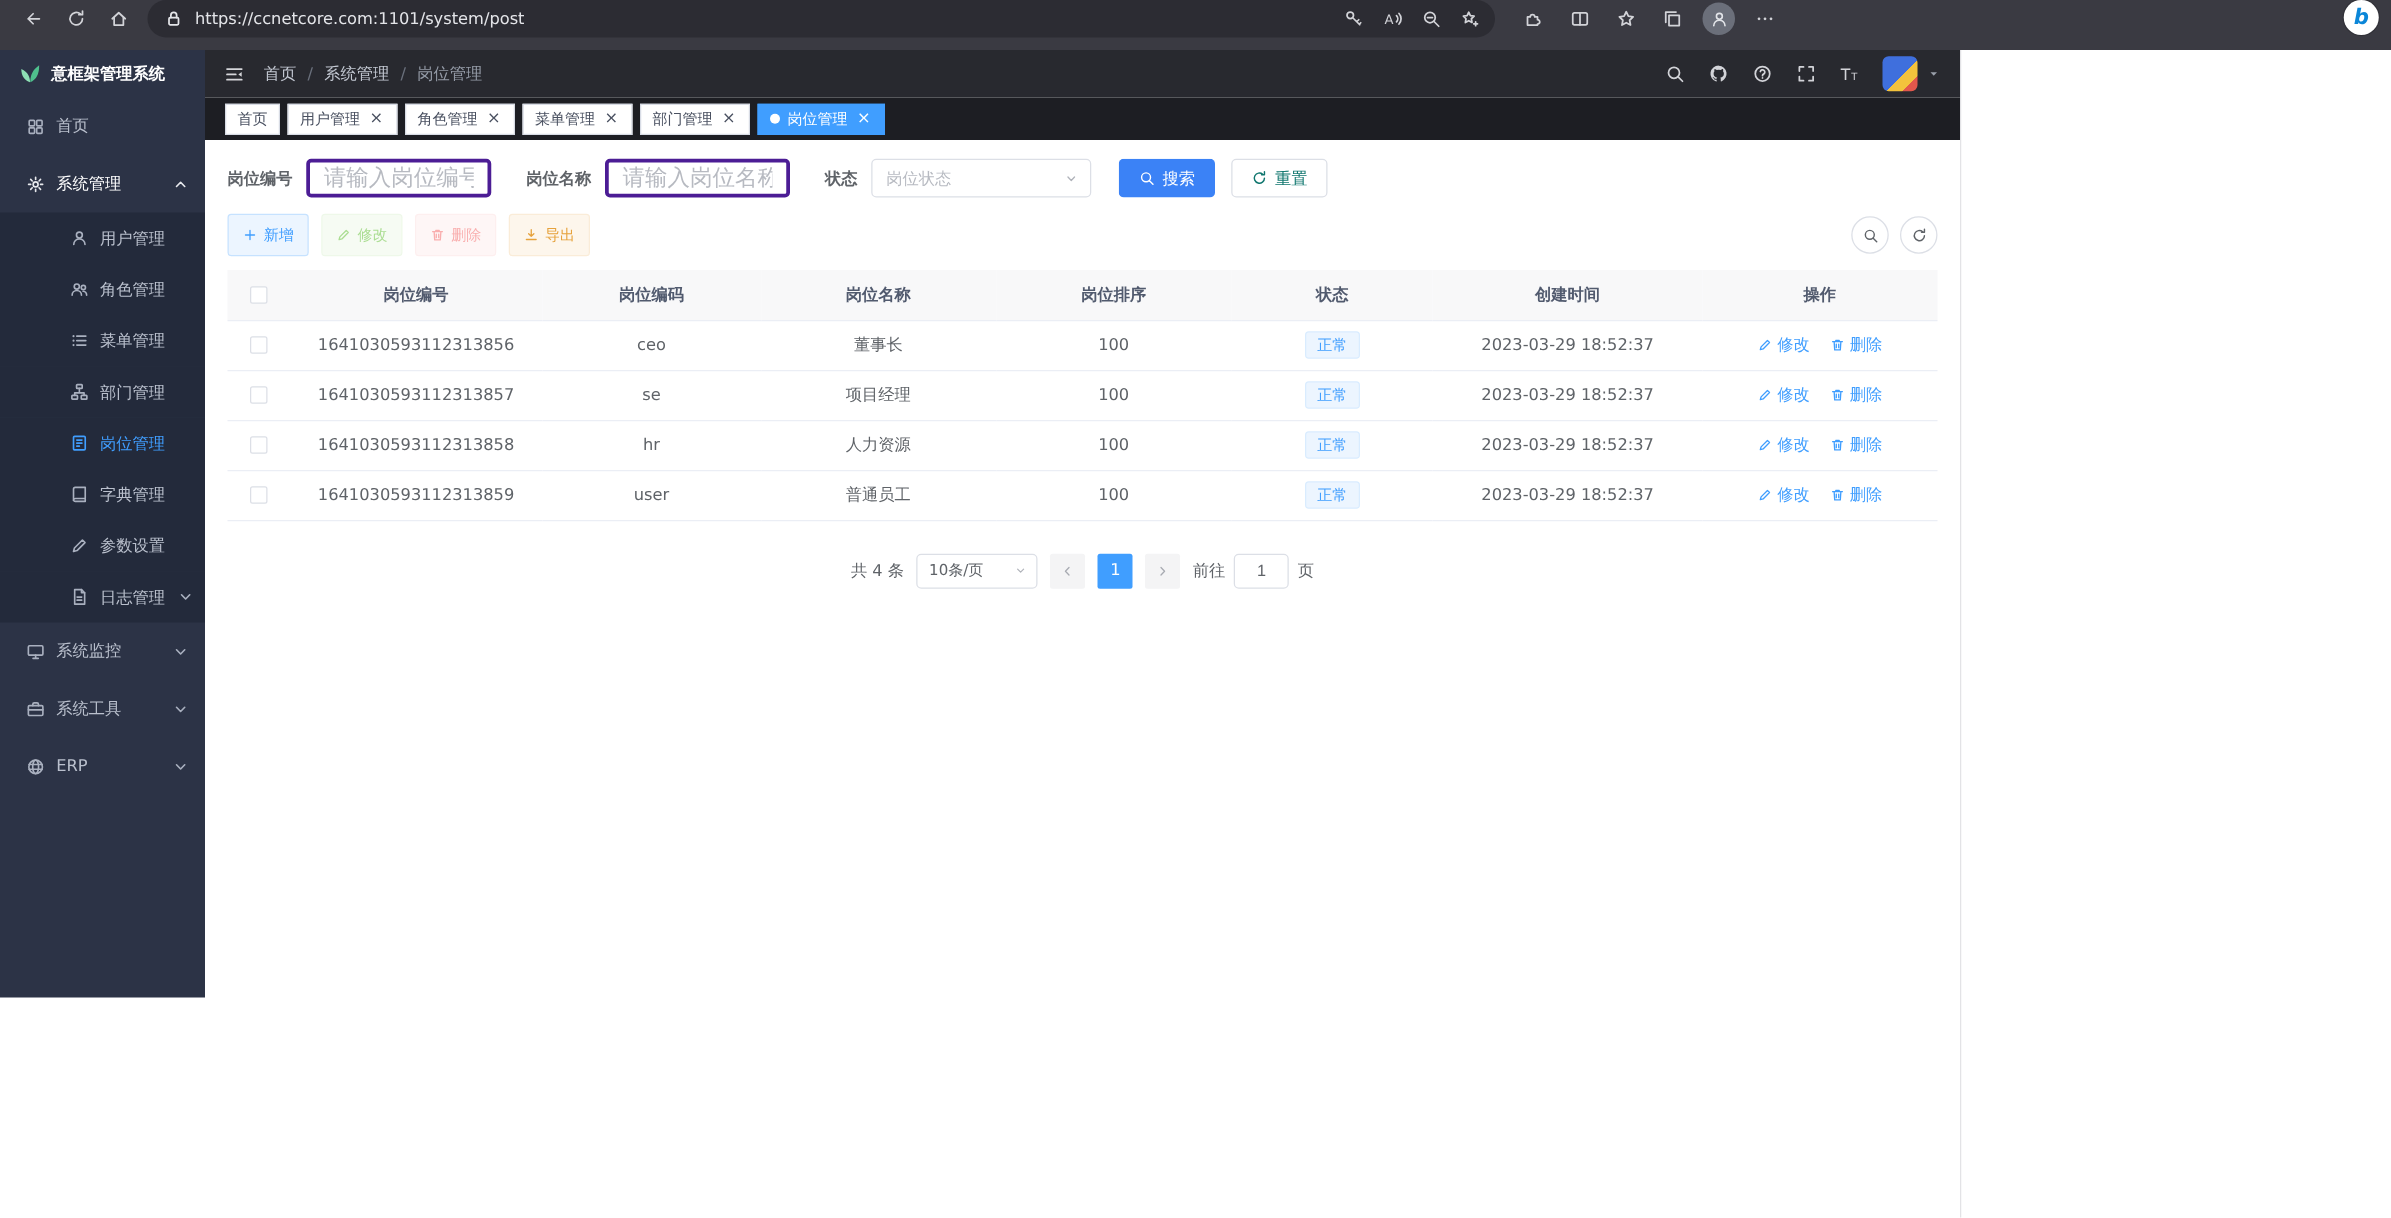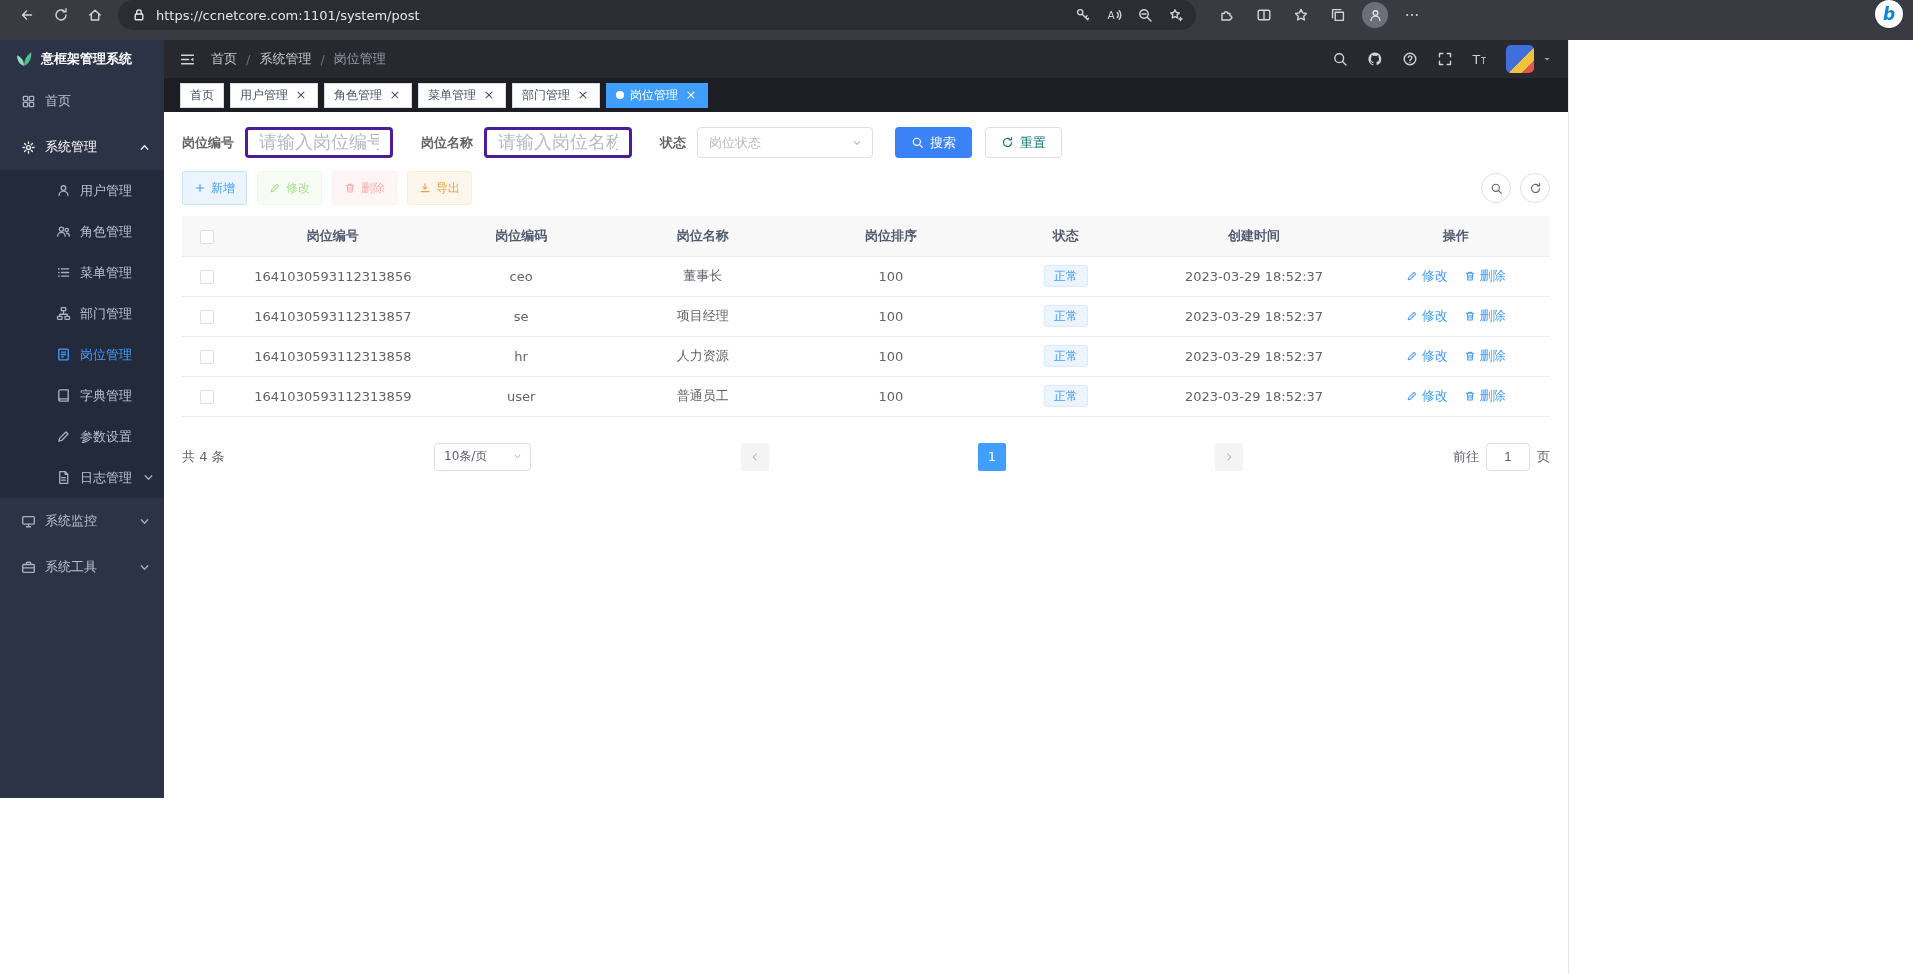--- a/index.html
+++ b/index.html
@@ -115,21 +115,21 @@
   .data-table td{height:40px;text-align:center;border-bottom:1px solid #ebeef5;padding:0 4px;
     white-space:nowrap;overflow:hidden;text-overflow:ellipsis}
   .checkbox{display:inline-block;width:14px;height:14px;border:1px solid #dcdfe6;border-radius:2px;
     background:#fff;vertical-align:middle;cursor:pointer}
   .status-tag{display:inline-block;height:22px;line-height:20px;padding:0 9px;background:#ecf5ff;
     border:1px solid #d9ecff;color:#409eff;border-radius:3px;font-size:12px}
   .op-link{display:inline-flex;align-items:center;gap:4px;color:#409eff;margin:0 8px;
     cursor:pointer;font-size:13px}
   .op-link .icon svg{width:12px;height:12px}
 
-  .pagination{display:flex;align-items:center;justify-content:space-between;gap:10px;margin-top:26px;
+  .pagination{display:flex;align-items:center;justify-content:center;gap:10px;margin-top:26px;
     font-size:13px;color:#5f6368}
   .pg-size{width:97px;height:28px;border:1px solid #dcdfe6;border-radius:4px;background:#fff;
     display:flex;align-items:center;justify-content:space-between;padding:0 7px 0 9px;
     font-size:12px;color:#5f6368;cursor:pointer}
   .pg-size .icon{color:#b0b3ba}
   .pg-size .icon svg{width:11px;height:11px}
   .pg-btn{min-width:28px;height:28px;border-radius:2px;background:#f4f4f5;color:#a8abb2;
     display:flex;align-items:center;justify-content:center;cursor:pointer}
   .pg-btn svg{width:12px;height:12px}
   .pg-page{min-width:28px;height:28px;border-radius:2px;background:#409eff;color:#fff;
@@ -395,20 +395,35 @@
           </span>
         </div>
         <div class="menu-item">
           <span class="icon">
             <svg viewBox="0 0 16 16" fill="none" stroke="currentColor" stroke-width="1.4" stroke-linecap="round" stroke-linejoin="round">
               <rect x="1.8" y="4.8" width="12.4" height="8.4" rx="1"></rect>
               <path d="M5.6 4.8V3.6a1.2 1.2 0 0 1 1.2-1.2h2.4a1.2 1.2 0 0 1 1.2 1.2v1.2M1.8 8.4h12.4"></path>
             </svg>
           </span>
           <span class="mi-label">系统工具</span>
+          <span class="mi-arrow icon">
+            <svg viewBox="0 0 16 16" fill="none" stroke="currentColor" stroke-width="1.4" stroke-linecap="round" stroke-linejoin="round">
+              <path d="M4.5 6.2L8 9.8l3.5-3.6"></path>
+            </svg>
+          </span>
+        </div>
+        <div class="menu-item">
+          <span class="icon">
+            <svg viewBox="0 0 16 16" fill="none" stroke="currentColor" stroke-width="1.4" stroke-linecap="round" stroke-linejoin="round">
+              <circle cx="8" cy="8" r="5.8"></circle>
+              <ellipse cx="8" cy="8" rx="2.5" ry="5.8"></ellipse>
+              <path d="M2.4 6h11.2M2.4 10h11.2"></path>
+            </svg>
+          </span>
+          <span class="mi-label">ERP</span>
           <span class="mi-arrow icon">
             <svg viewBox="0 0 16 16" fill="none" stroke="currentColor" stroke-width="1.4" stroke-linecap="round" stroke-linejoin="round">
               <path d="M4.5 6.2L8 9.8l3.5-3.6"></path>
             </svg>
           </span>
         </div>
       </nav>
   </aside>
 
   <div class="main">

